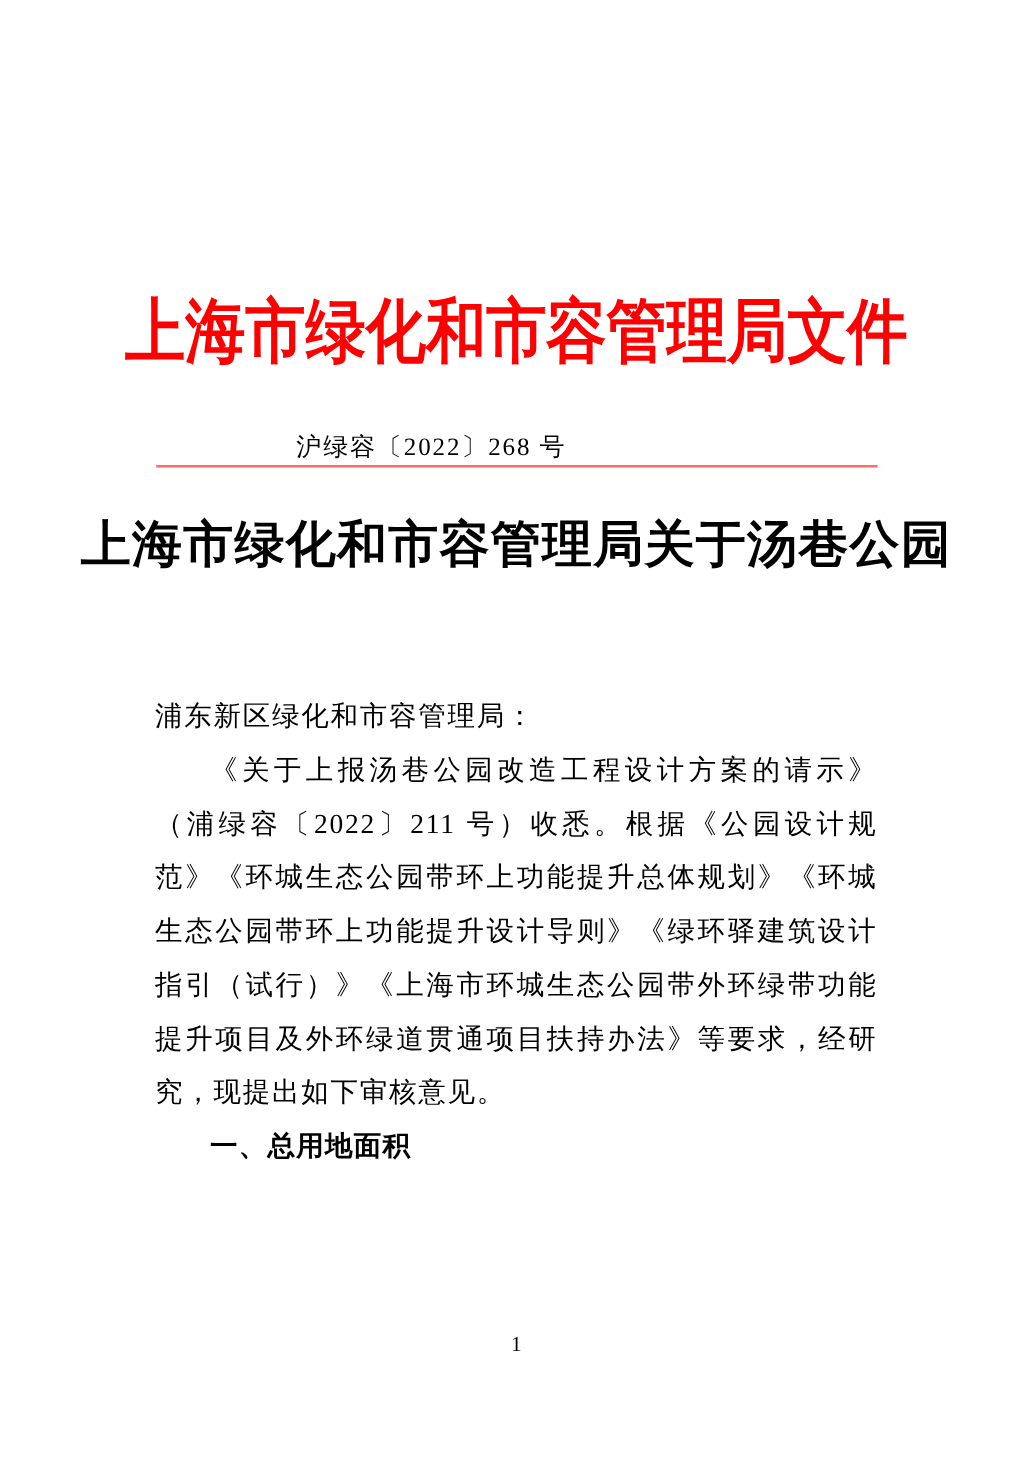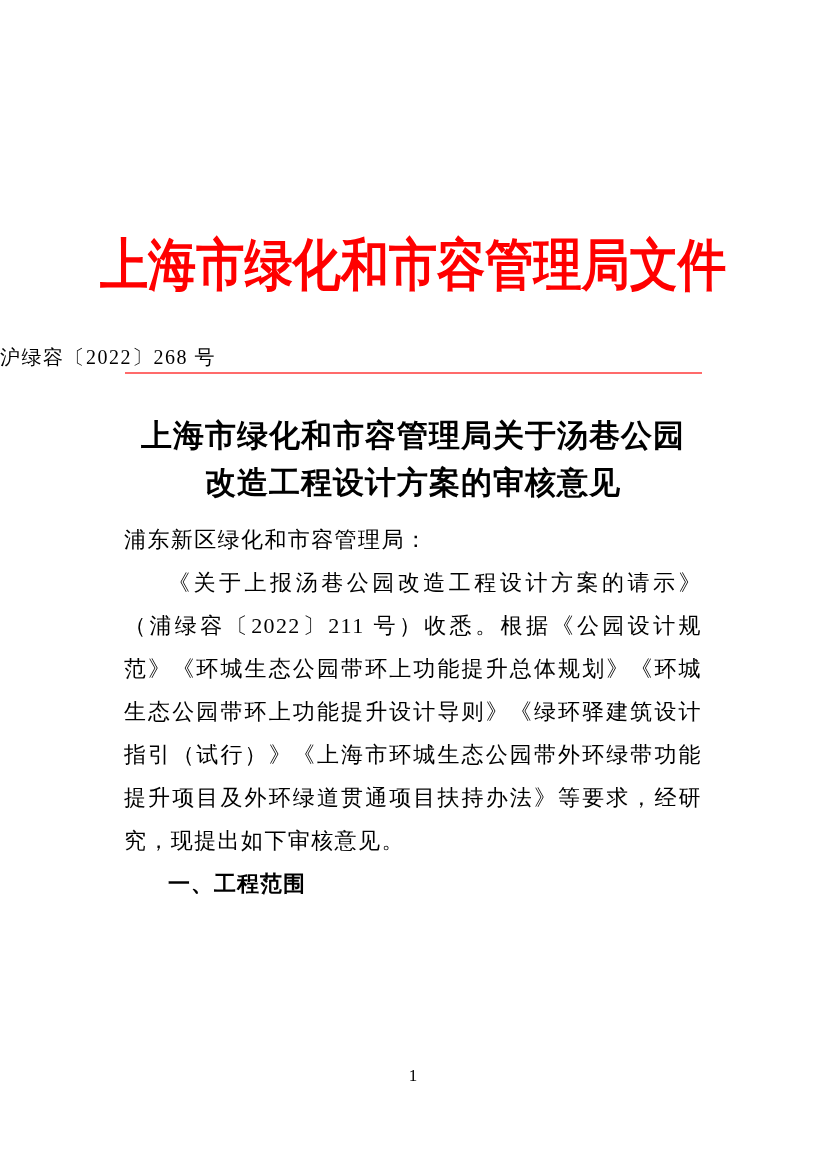--- a/index.html
+++ b/index.html
@@ -20,37 +20,37 @@
     .agency-title .stretch {
       display: inline-block;
       font-size: 56px; font-weight: bold; color: #ff0000;
       font-family: "Liberation Serif", serif;
       transform: scaleX(0.86); transform-origin: 50% 50%;
       letter-spacing: 0;
     }
 
     .doc-number {
       position: absolute; top: 344px; left: 0; width: 690px;
-      font-size: 20px; letter-spacing: 1.5px;
+      text-align: center; font-size: 20px; letter-spacing: 1.5px;
     }
 
     .red-divider {
       position: absolute; top: 372px; left: 125px;
       width: 577px; height: 2px;
       background: #ff6b6b;
     }
 
     .doc-title {
       position: absolute; top: 412px; left: 0; width: 826px;
-      text-align: center; font-size: 31px; font-weight: bold;
+      text-align: center; font-size: 40px; font-weight: bold;
       line-height: 47px; letter-spacing: 1px;
     }
 
     .body-text {
-      position: absolute; top: 518px; left: 124px; width: 578px;
+      position: absolute; top: 551px; left: 124px; width: 578px;
       font-size: 22px; line-height: 43px; letter-spacing: 1.4px;
       text-align: justify; text-justify: inter-ideograph;
     }
     .body-text p { margin: 0; padding: 0; text-indent: 2em; }
     .body-text p.salutation { text-indent: 0; }
     .section-heading {
       font-family: "Liberation Sans", "DejaVu Sans", sans-serif;
       font-weight: bold; letter-spacing: 1px;
     }
 
@@ -67,24 +67,23 @@
   <div class="agency-title">
     <span class="stretch">上海市绿化和市容管理局文件</span>
   </div>
 
   <div class="doc-number">沪绿容〔2022〕268 号</div>
 
   <div class="red-divider"></div>
 
   <div class="doc-title">
     <div>上海市绿化和市容管理局关于汤巷公园</div>
-    <div>改造工程设计方案的审核意见</div>
   </div>
 
   <div class="body-text">
     <p class="salutation">浦东新区绿化和市容管理局：</p>
     <p>《关于上报汤巷公园改造工程设计方案的请示》（浦绿容〔2022〕211 号）收悉。根据《公园设计规范》《环城生态公园带环上功能提升总体规划》《环城生态公园带环上功能提升设计导则》《绿环驿建筑设计指引（试行）》《上海市环城生态公园带外环绿带功能提升项目及外环绿道贯通项目扶持办法》等要求，经研究，现提出如下审核意见。</p>
-    <p class="section-heading">一、工程范围</p>
+    <p class="section-heading">一、总用地面积</p>
   </div>
 
   <div class="page-number">1</div>
 
 </div>
 
 </body></html>

